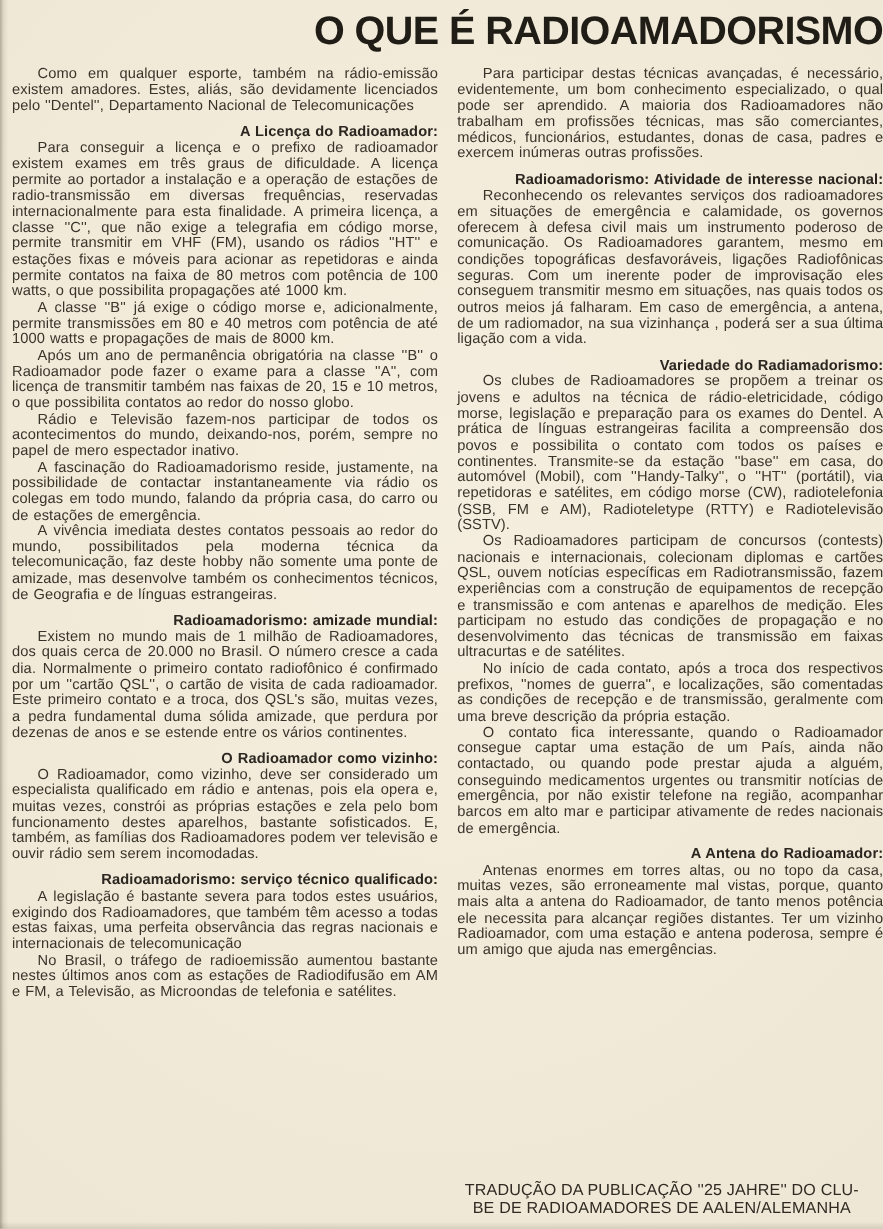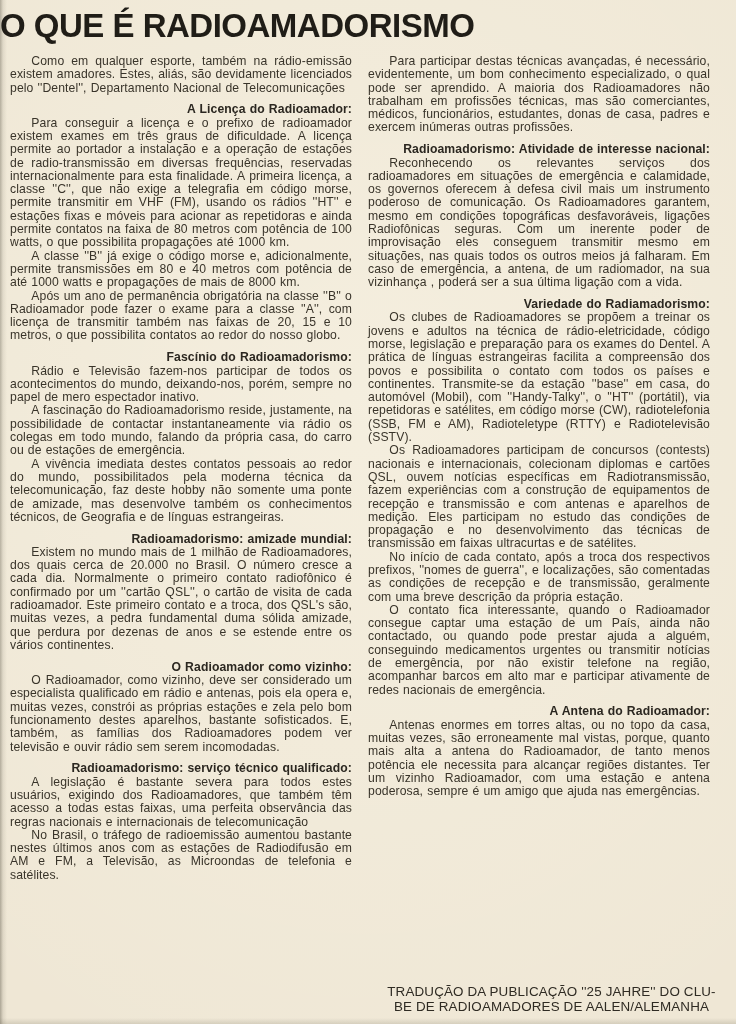--- a/index.html
+++ b/index.html
@@ -17,30 +17,30 @@
       radial-gradient(ellipse 120% 100% at 50% 40%, rgba(255,252,240,0.35), rgba(0,0,0,0) 70%),
       linear-gradient(90deg, rgba(90,85,70,0.45) 0px, rgba(90,85,70,0.12) 3px, rgba(0,0,0,0) 7px),
       linear-gradient(0deg, rgba(90,85,70,0.18) 0px, rgba(0,0,0,0) 6px);
     overflow: hidden;
     font-family: "Liberation Sans", "DejaVu Sans", sans-serif;
     color: var(--ink, #39342a);
     box-sizing: border-box;
   }
   .doc-title {
     margin: 7px 0 10px 0;
-    text-align: left;
+    text-align: right;
     font-size: 33px;
     font-weight: 700;
     letter-spacing: -0.5px;
     color: var(--title-ink, #201d17);
   }
   .cols {
     display: flex;
     gap: 16px;
-    padding: 0 26px 0 10px;
+    padding: 0 0 0 10px;
   }
   .col {
     flex: 1 1 0;
     text-align: justify;
     font-size: 12.2px;
     line-height: 13.3px;
     word-spacing: 0.6px;
     letter-spacing: 0.1px;
     hyphens: auto;
     -webkit-hyphens: auto;
@@ -72,21 +72,20 @@
 
 <div class="page" style="--paper: #efe7d5; --ink: #39342a; --title-ink: #201d17;">
   <h1 class="doc-title">O QUE É RADIOAMADORISMO</h1>
   <div class="cols">
     <div class="col">
         <div class="para">Como em qualquer esporte, também na rádio-emissão existem amadores. Estes, aliás, são devidamente licenciados pelo ''Dentel'', Departamento Nacional de Telecomunicações</div>
         <div class="heading">A Licença do Radioamador:</div>
         <div class="para">Para conseguir a licença e o prefixo de radioamador existem exames em três graus de dificuldade. A licença permite ao portador a instalação e a operação de estações de radio-transmissão em diversas frequências, reservadas internacionalmente para esta finalidade. A primeira licença, a classe ''C'', que não exige a telegrafia em código morse, permite transmitir em VHF (FM), usando os rádios ''HT'' e estações fixas e móveis para acionar as repetidoras e ainda permite contatos na faixa de 80 metros com potência de 100 watts, o que possibilita propagações até 1000 km.</div>
         <div class="para">A classe ''B'' já exige o código morse e, adicionalmente, permite transmissões em 80 e 40 metros com potência de até 1000 watts e propagações de mais de 8000 km.</div>
         <div class="para">Após um ano de permanência obrigatória na classe ''B'' o Radioamador pode fazer o exame para a classe ''A'', com licença de transmitir também nas faixas de 20, 15 e 10 metros, o que possibilita contatos ao redor do nosso globo.</div>
-        <div class="heading">Fascínio do Radioamadorismo:</div>
         <div class="para">Rádio e Televisão fazem-nos participar de todos os acontecimentos do mundo, deixando-nos, porém, sempre no papel de mero espectador inativo.</div>
         <div class="para">A fascinação do Radioamadorismo reside, justamente, na possibilidade de contactar instantaneamente via rádio os colegas em todo mundo, falando da própria casa, do carro ou de estações de emergência.</div>
         <div class="para">A vivência imediata destes contatos pessoais ao redor do mundo, possibilitados pela moderna técnica da telecomunicação, faz deste hobby não somente uma ponte de amizade, mas desenvolve também os conhecimentos técnicos, de Geografia e de línguas estrangeiras.</div>
         <div class="heading">Radioamadorismo: amizade mundial:</div>
         <div class="para">Existem no mundo mais de 1 milhão de Radioamadores, dos quais cerca de 20.000 no Brasil. O número cresce a cada dia. Normalmente o primeiro contato radiofônico é confirmado por um ''cartão QSL'', o cartão de visita de cada radioamador. Este primeiro contato e a troca, dos QSL's são, muitas vezes, a pedra fundamental duma sólida amizade, que perdura por dezenas de anos e se estende entre os vários continentes.</div>
         <div class="heading">O Radioamador como vizinho:</div>
         <div class="para">O Radioamador, como vizinho, deve ser considerado um especialista qualificado em rádio e antenas, pois ela opera e, muitas vezes, constrói as próprias estações e zela pelo bom funcionamento destes aparelhos, bastante sofisticados. E, também, as famílias dos Radioamadores podem ver televisão e ouvir rádio sem serem incomodadas.</div>
         <div class="heading">Radioamadorismo: serviço técnico qualificado:</div>
         <div class="para">A legislação é bastante severa para todos estes usuários, exigindo dos Radioamadores, que também têm acesso a todas estas faixas, uma perfeita observância das regras nacionais e internacionais de telecomunicação</div>
         <div class="para">No Brasil, o tráfego de radioemissão aumentou bastante nestes últimos anos com as estações de Radiodifusão em AM e FM, a Televisão, as Microondas de telefonia e satélites.</div>

